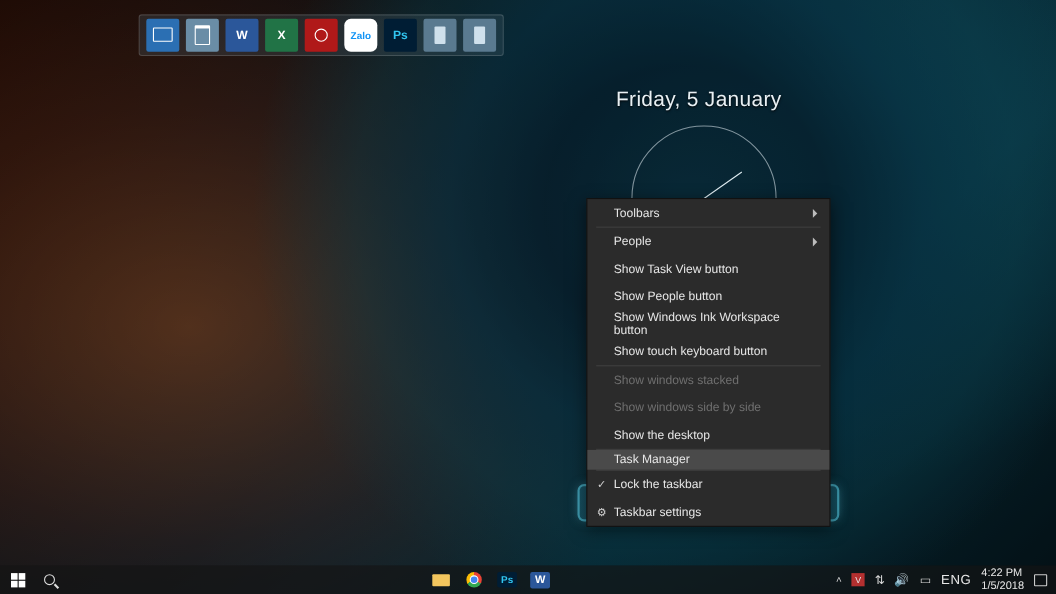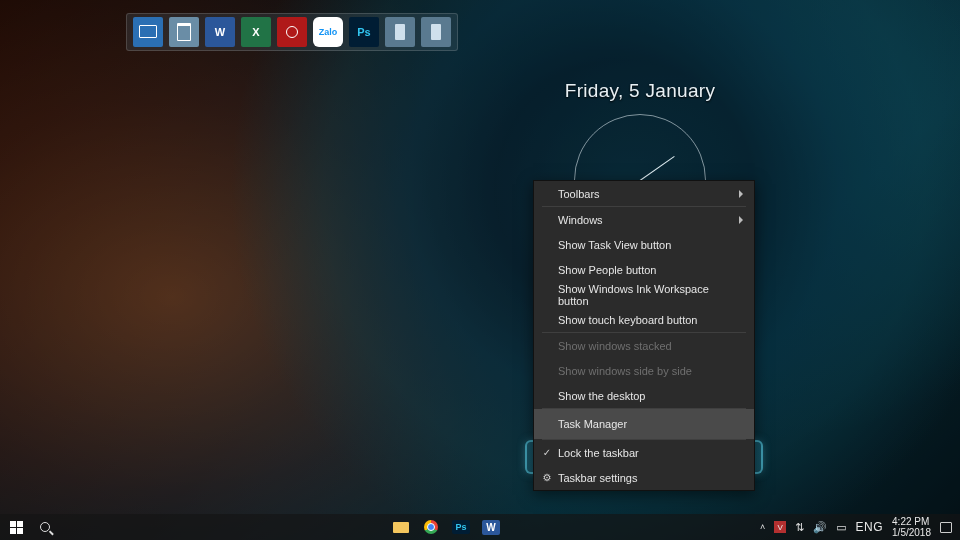--- a/index.html
+++ b/index.html
@@ -32,21 +32,21 @@
   .tile.trash::before { content:""; width:12px; height:14px; border:1.5px solid #fff; border-top:3px solid #fff; border-radius:1px;}
   .tile.word { background:#2b579a; }
   .tile.excel { background:#217346; }
   .tile.garena { background:#b01919; position:relative;}
   .tile.garena::before{content:""; width:10px;height:10px;border:1.5px solid #fff;border-radius:50%;}
   .tile.zalo { background:#fff; color:#1193f5; border-radius:6px;}
   .tile.ps { background:#001d34; color:#31c5f0; }
   .tile.blank { background:#5a7a90; }
   .tile.blank::before{content:"";width:10px;height:16px;background:#cfe0ec;border-radius:1px;}
   
-  .datewidget { position:absolute; top:80px; left:560px; color:#e8f0f4; text-align:center; width:160px;}
+  .datewidget { position:absolute; top:80px; left:560px; color:#e8f0f4; width:160px;}
   .datewidget .date { font-size:19px; font-weight:400; letter-spacing:0.3px; text-shadow:0 1px 2px #000;}
   .clockring { margin:12px auto 0; width:132px; height:132px; border:1px solid rgba(230,240,245,0.55); border-radius:50%; position:relative;}
   .clockring::after{content:"";position:absolute;left:50%;top:50%;width:42px;height:1px;background:#e0edf2;transform-origin:left center;transform:rotate(-35deg);}
   
   .ctxmenu {
     position:absolute; left:533px; top:180px; width:222px;
     background:#2b2b2b; color:#e6e6e6; font-size:11px;
     border:1px solid rgba(0,0,0,0.6); box-shadow:0 4px 14px rgba(0,0,0,0.5);
   }
   .ctxmenu .row {
@@ -123,21 +123,21 @@
   </div>
 
   <div class="highlight-glow"></div>
 
   <div class="ctxmenu">
     <div class="row sub">
         <span>Toolbars</span>
       </div>
     <hr>
     <div class="row sub">
-        <span>Windows</span>
+        <span>People</span>
       </div>
     <div class="row">
         <span>Show Task View button</span>
       </div>
     <div class="row">
         <span>Show People button</span>
       </div>
     <div class="row">
         <span>Show Windows Ink Workspace button</span>
       </div>
@@ -148,21 +148,21 @@
     <div class="row disabled">
         <span>Show windows stacked</span>
       </div>
     <div class="row disabled">
         <span>Show windows side by side</span>
       </div>
     <div class="row">
         <span>Show the desktop</span>
       </div>
     <hr>
-    <div class="row highlight" style="height:30px;">
+    <div class="row highlight" style="height:18px;">
         <span>Task Manager</span>
       </div>
     <hr>
     <div class="row">
         <span class="lead">✓</span>
         <span>Lock the taskbar</span>
       </div>
     <div class="row">
         <span class="lead">⚙</span>
         <span>Taskbar settings</span>

